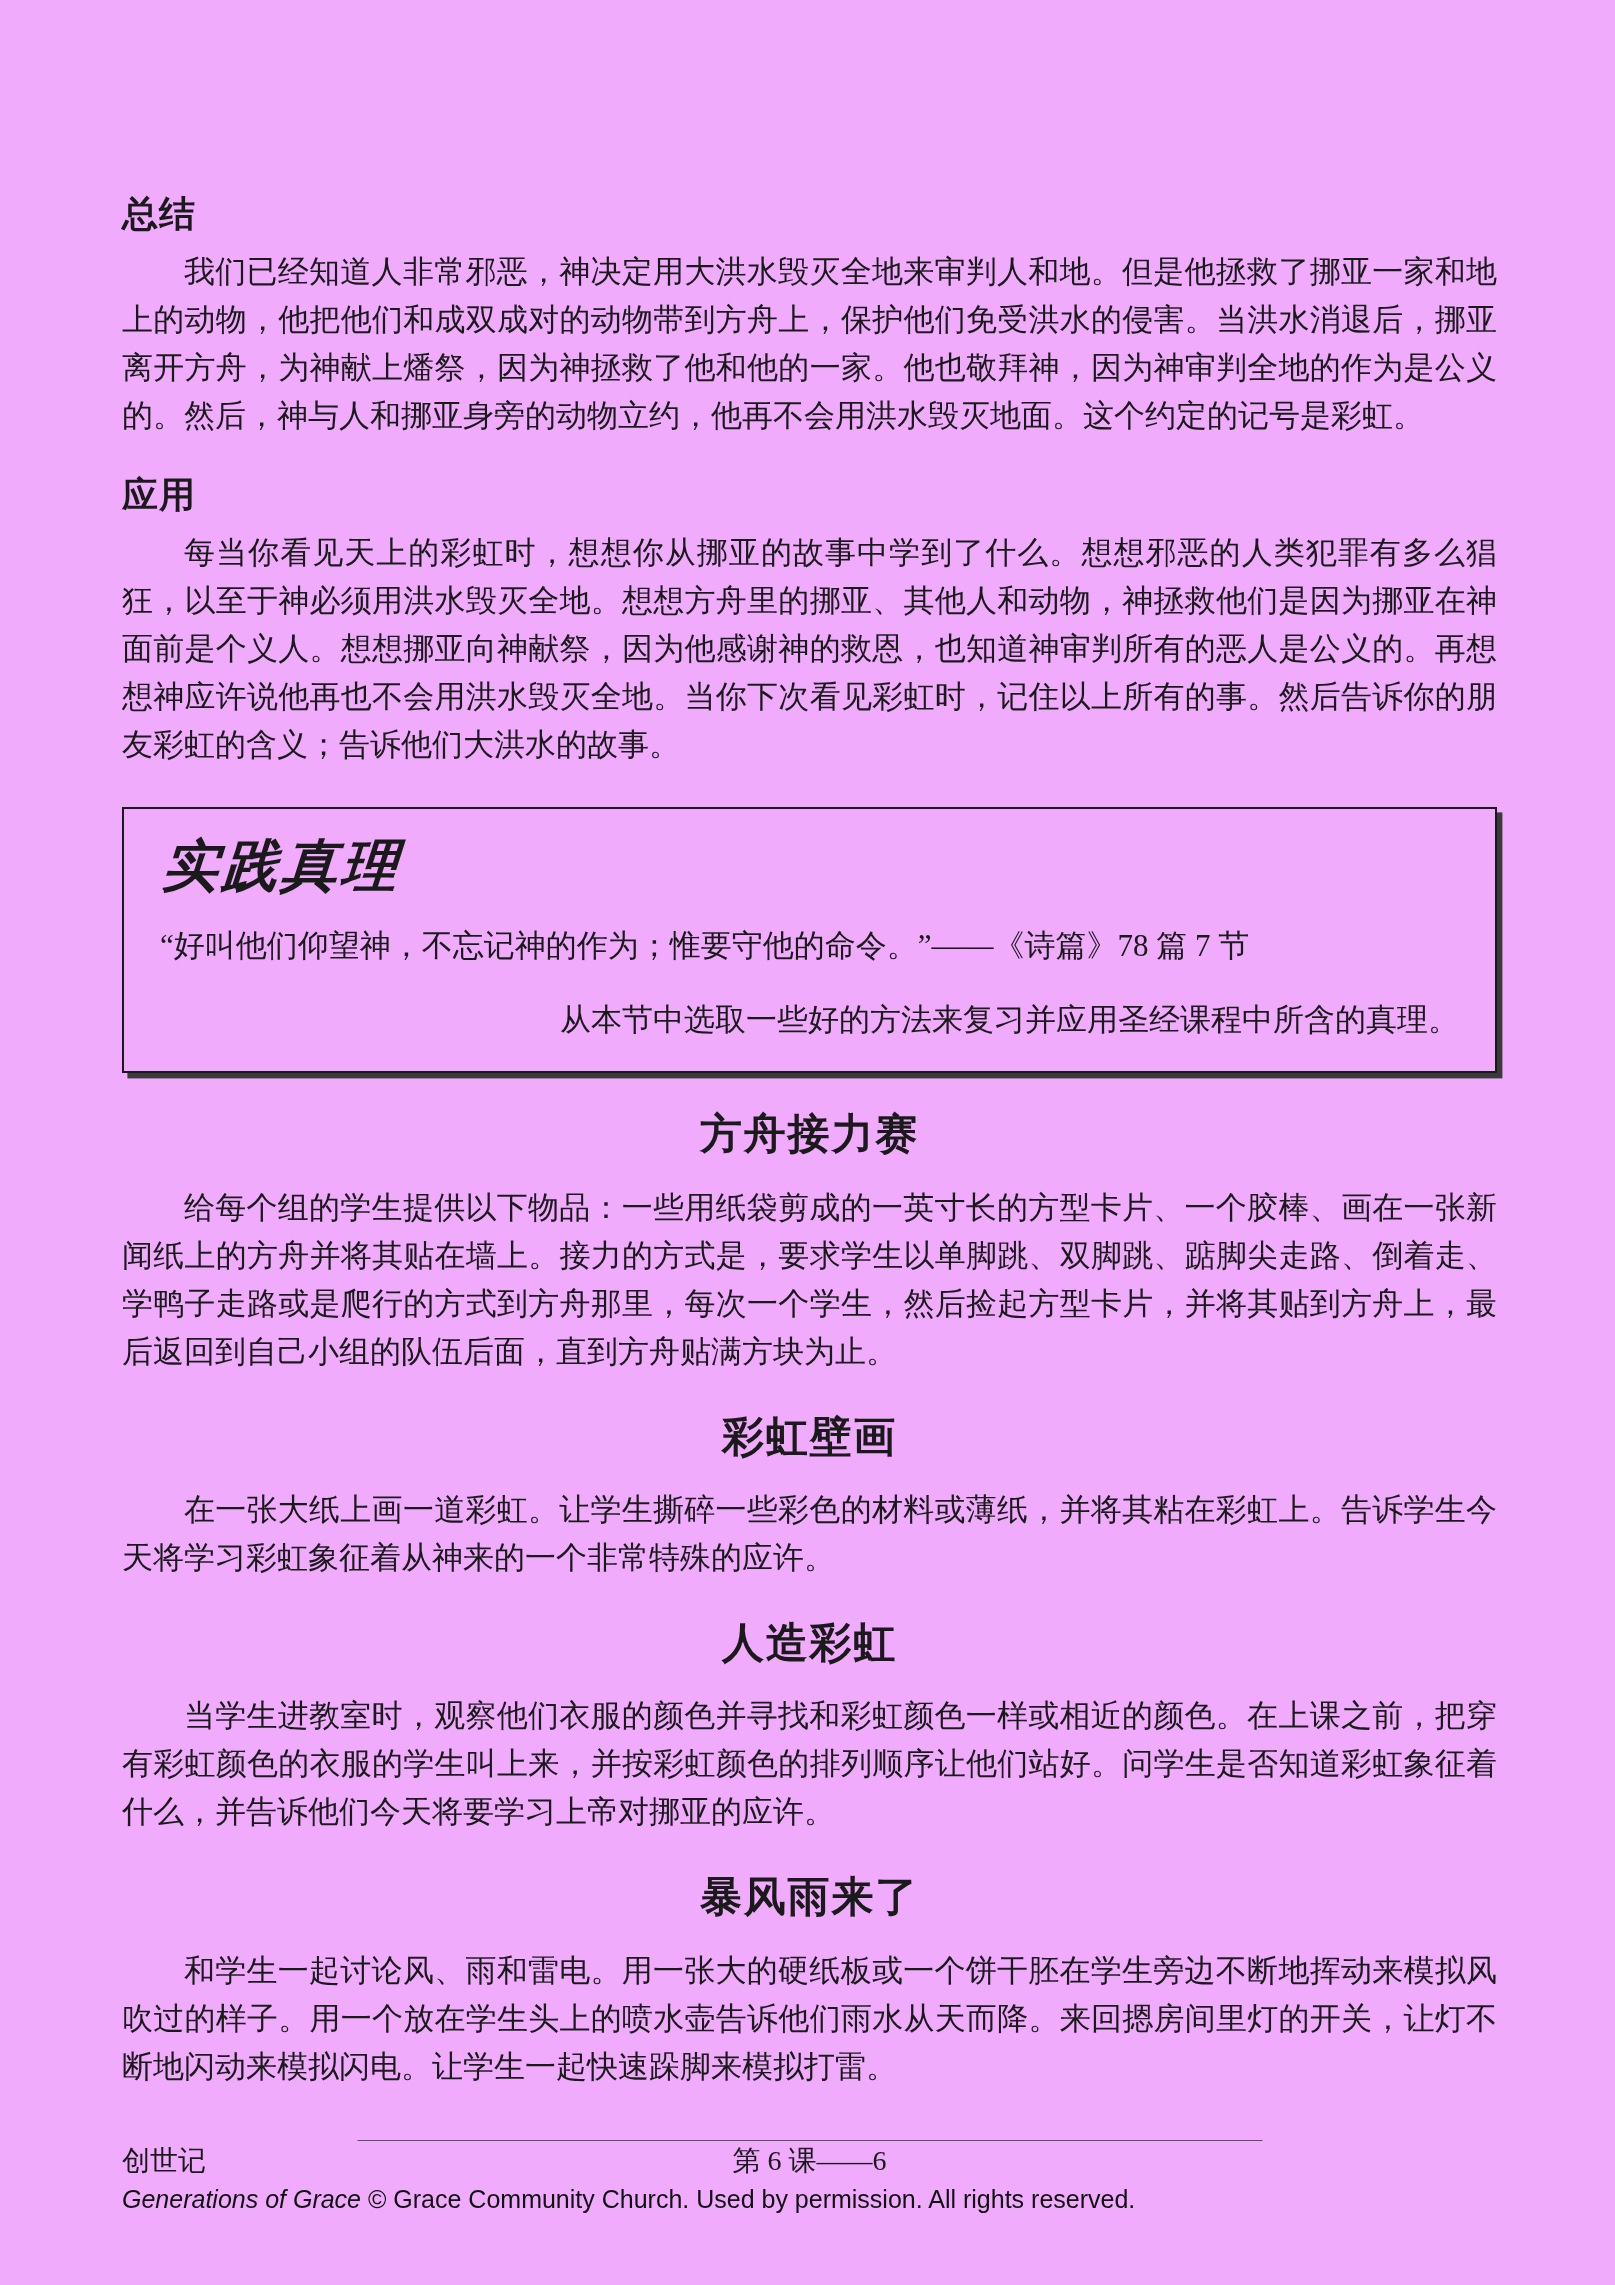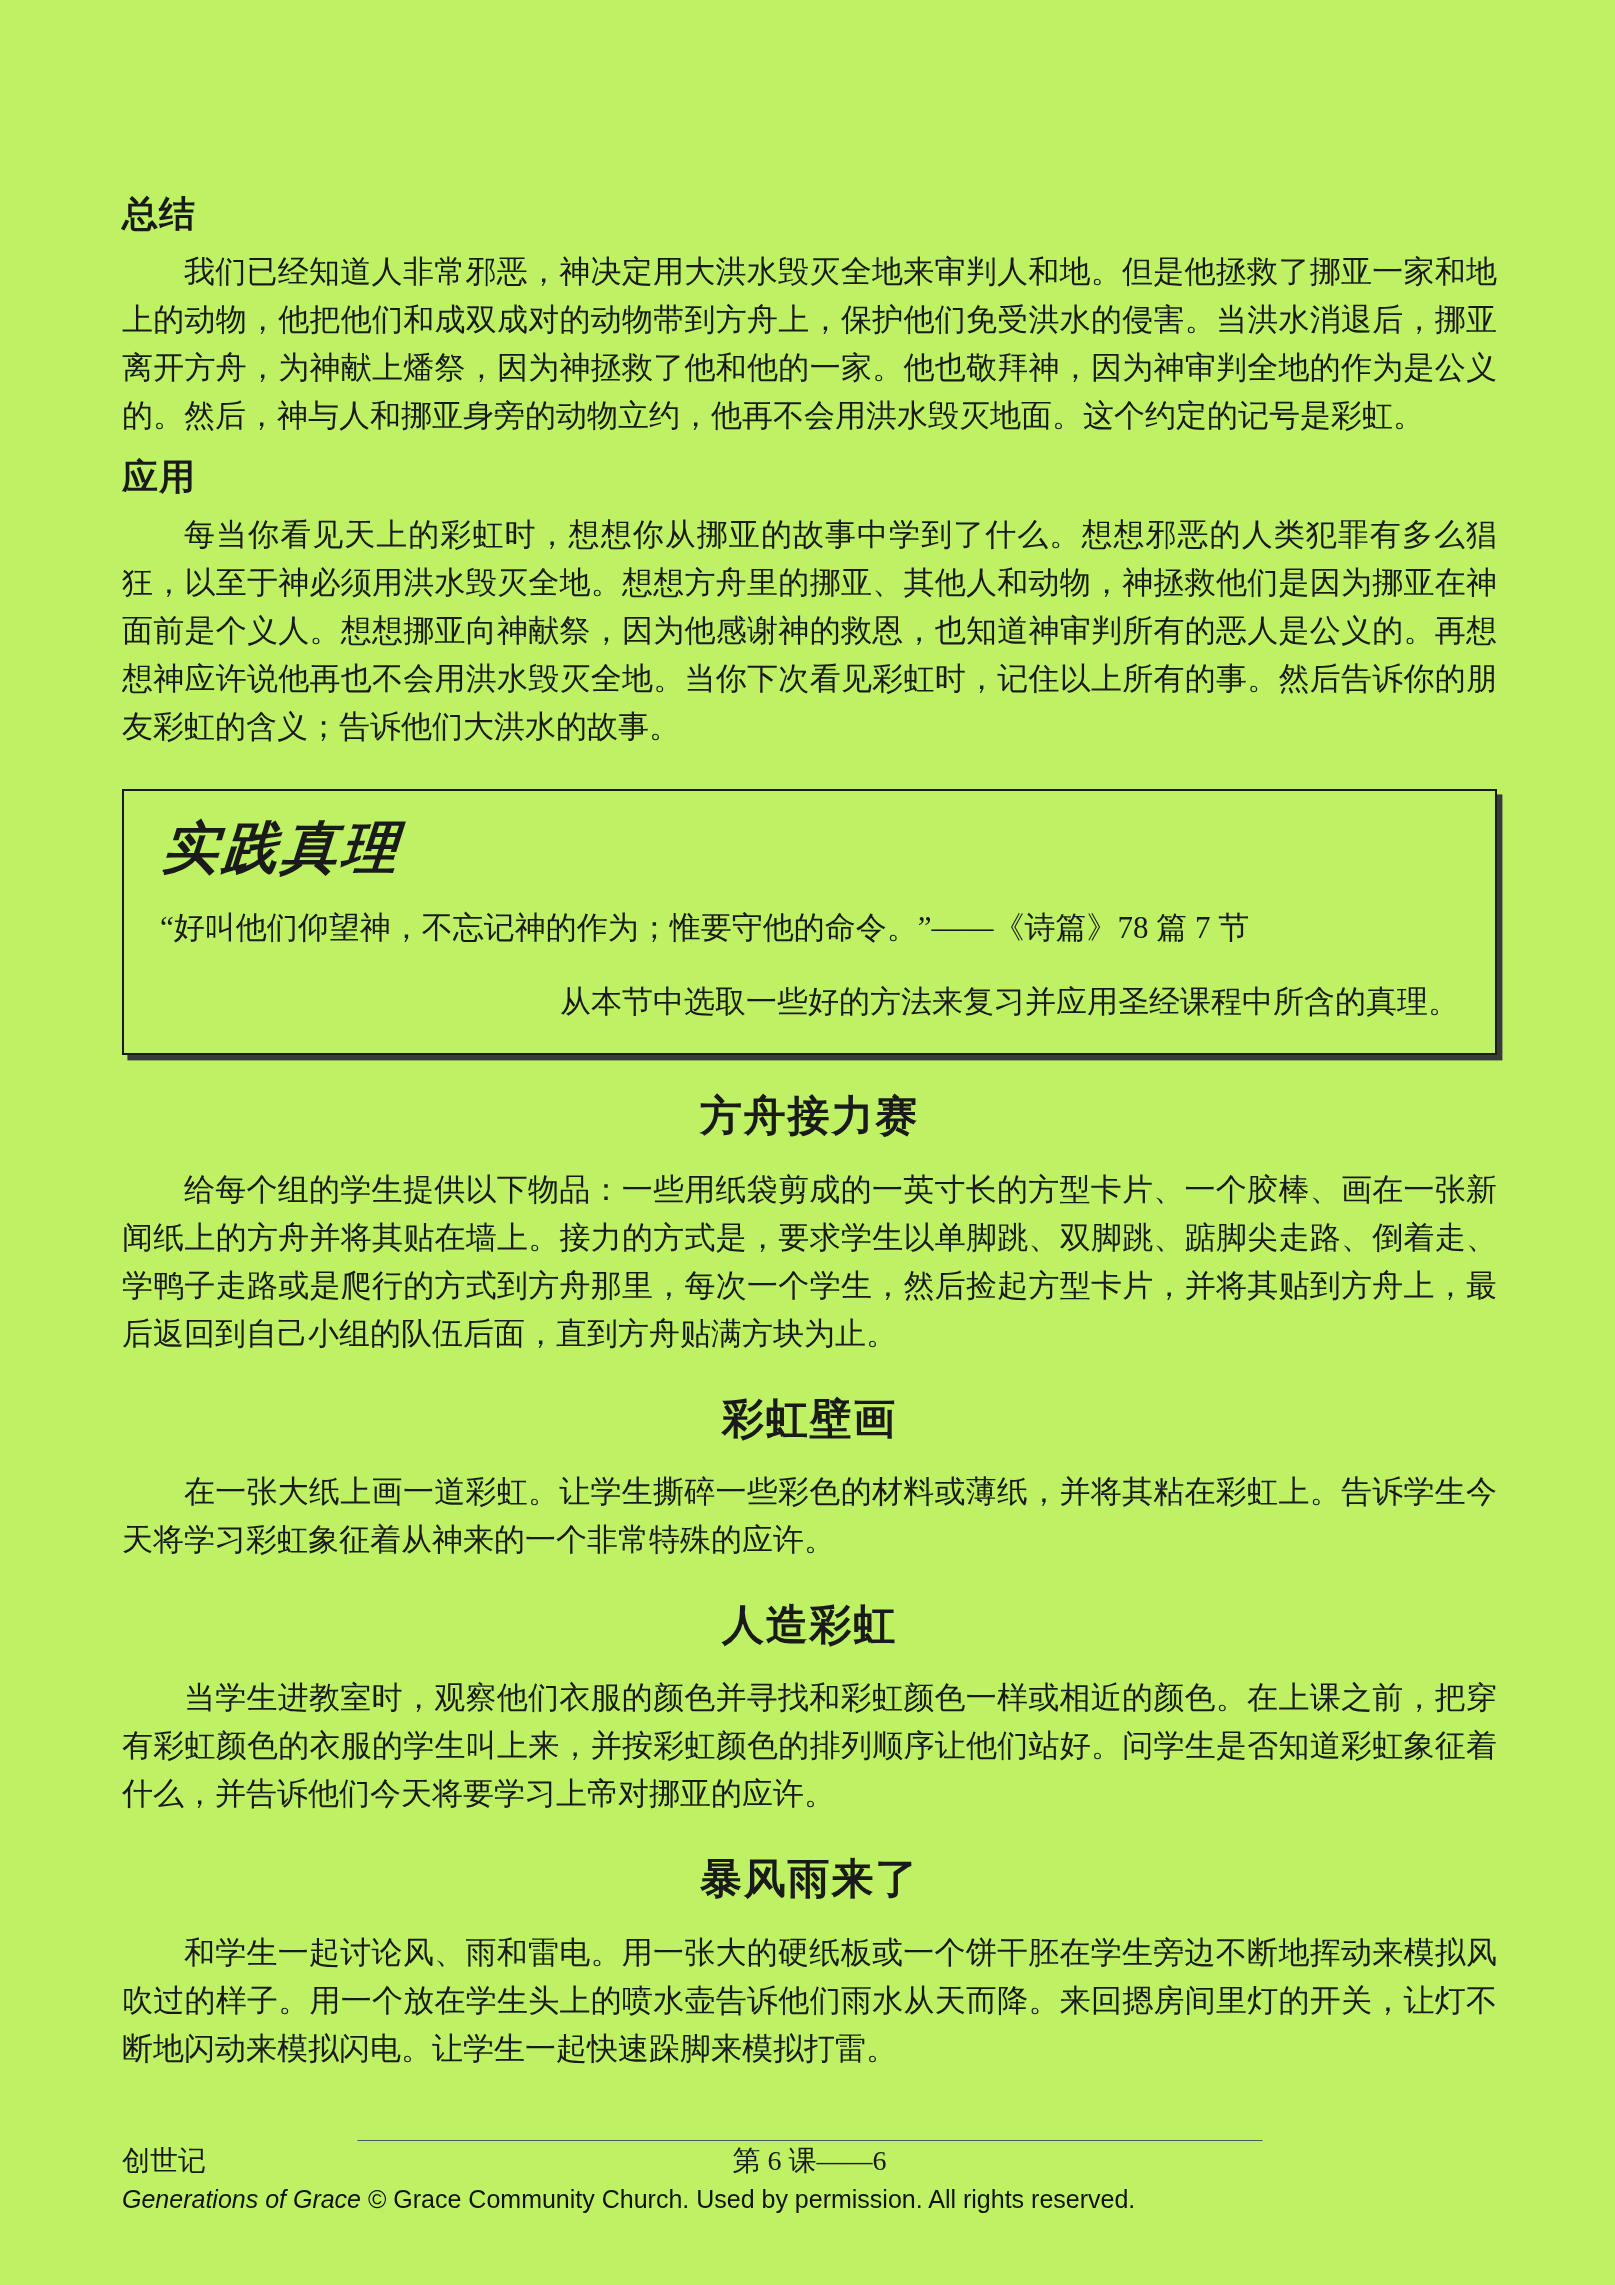--- a/index.html
+++ b/index.html
@@ -4,36 +4,36 @@
 <style>
   html, body {
     margin: 0;
     padding: 0;
     background: #ffffff;
   }
   .page {
     position: relative;
     width: 1616px;
     height: 2285px;
-    background: #bef264;
+    background: #f0abfc;
     color: #1a1a1a;
     font-family: "Liberation Serif", "DejaVu Serif", serif;
     overflow: hidden;
     box-sizing: border-box;
     padding: 194px 119px 0 122px;
   }
   h2.sec-heading {
     font-size: 36px;
     line-height: 1.15;
     font-weight: bold;
     margin: 0;
     letter-spacing: 0.9px;
   }
   h2.sec-heading.second {
-    margin-top: 17px;
+    margin-top: 35px;
   }
   p.body-par {
     font-size: 31px;
     line-height: 48px;
     margin: 12.7px 0 0 0;
     text-align: justify;
     text-justify: inter-ideograph;
     text-indent: 2em;
   }
   .truth-box {

